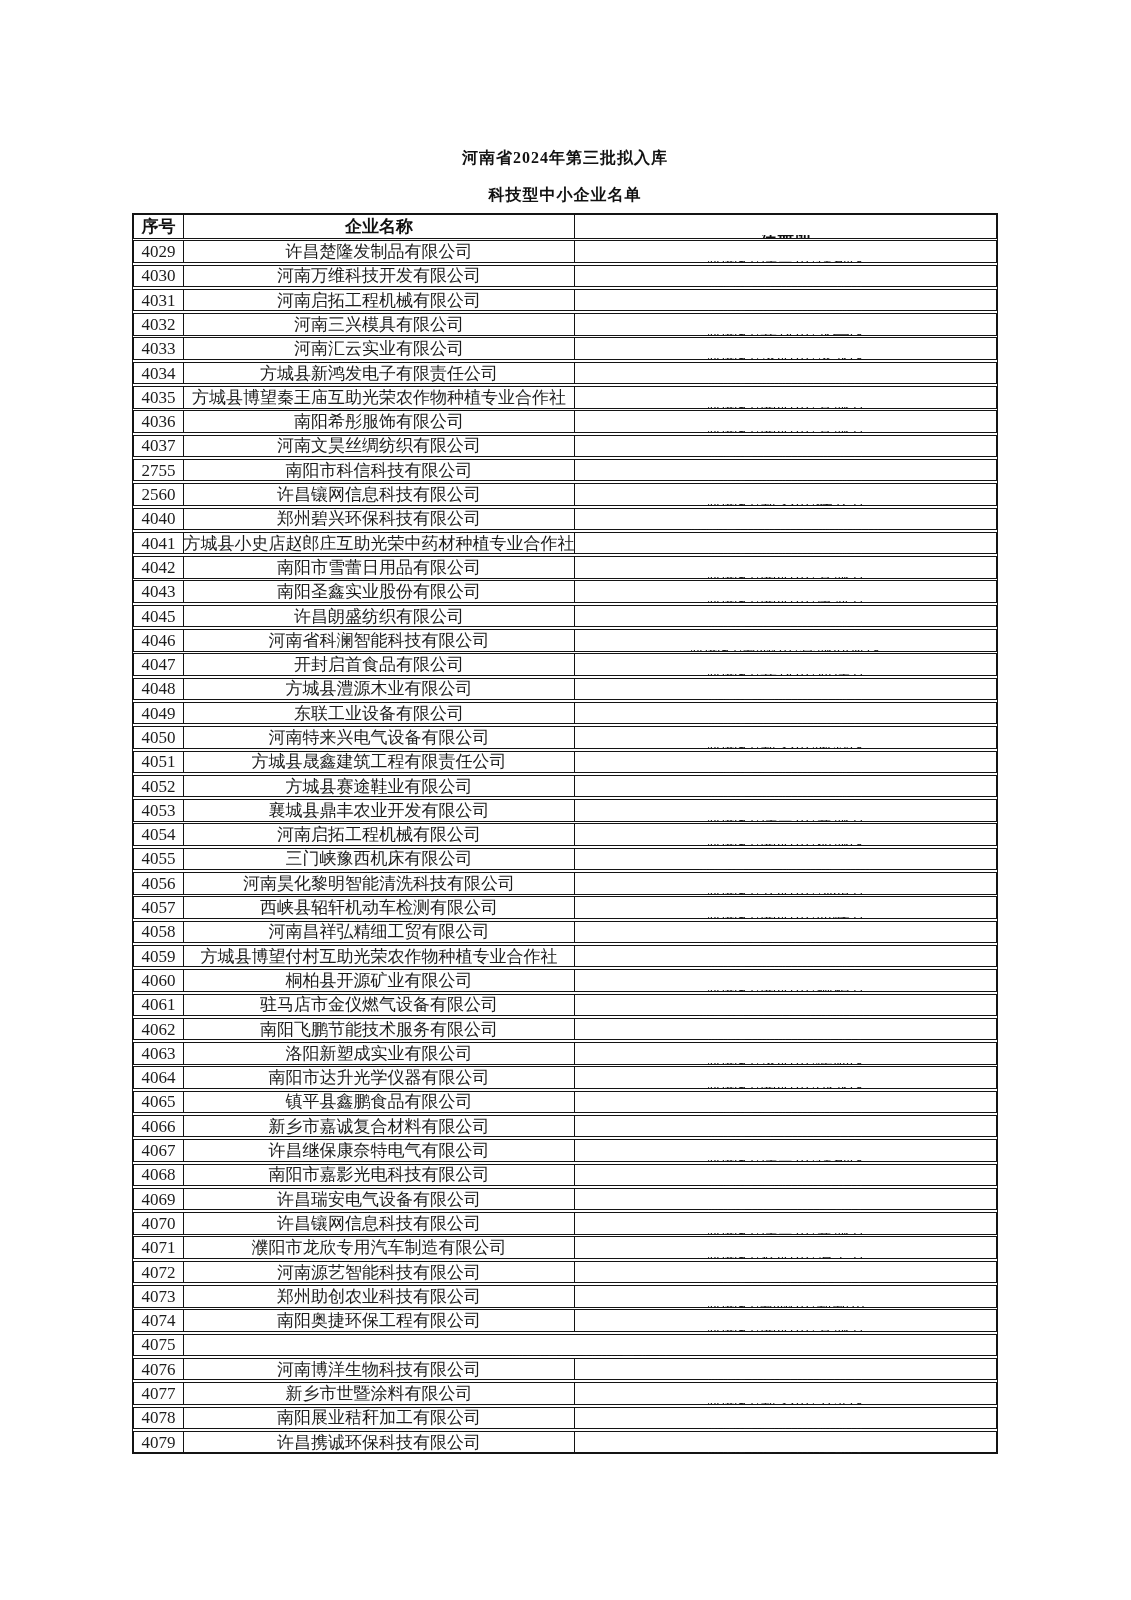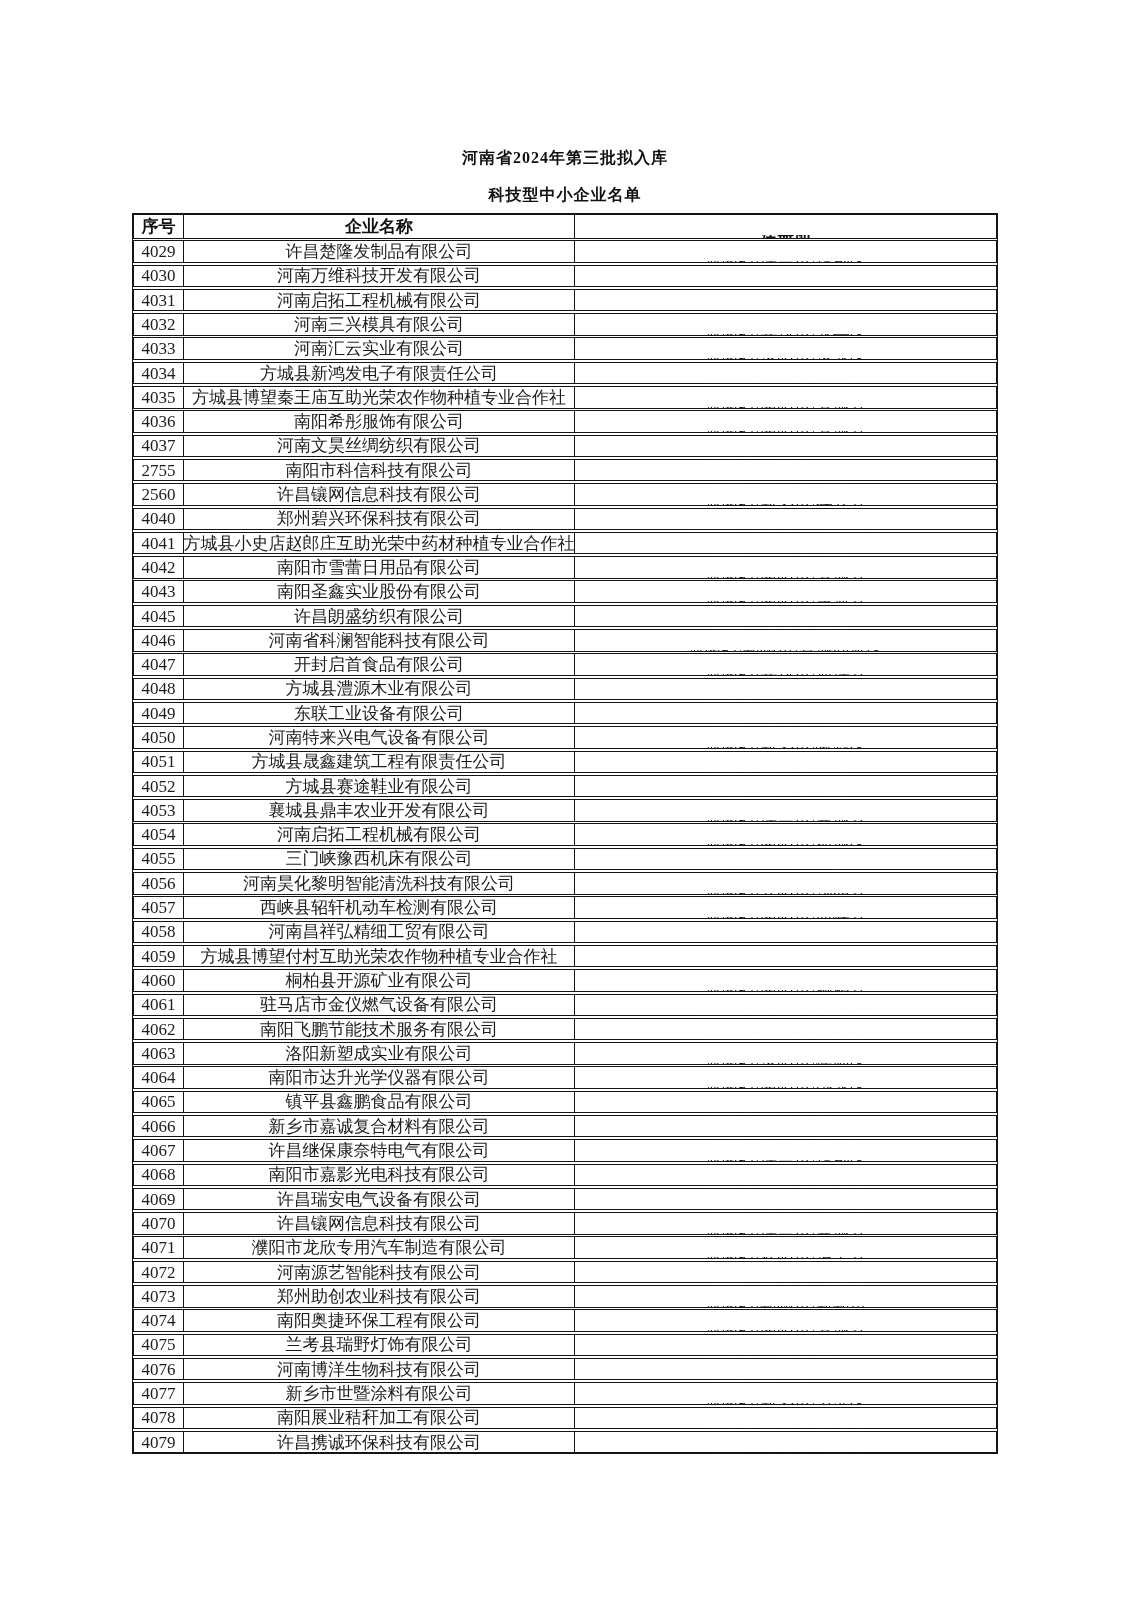--- a/index.html
+++ b/index.html
@@ -291,21 +291,20 @@
           <div class="cell name">郑州助创农业科技有限公司</div>
           <div class="cell region">河南省/郑州市/新郑市</div>
         </div>
         <div class="trow">
           <div class="cell seq">4074</div>
           <div class="cell name">南阳奥捷环保工程有限公司</div>
           <div class="cell region">河南省/南阳市/方城县</div>
         </div>
         <div class="trow">
           <div class="cell seq">4075</div>
-          <div class="cell name">兰考县瑞野灯饰有限公司</div>
           <div class="cell region">河南省/开封市/兰考县</div>
         </div>
         <div class="trow">
           <div class="cell seq">4076</div>
           <div class="cell name">河南博洋生物科技有限公司</div>
           <div class="cell region">河南省/周口市/鹿邑县</div>
         </div>
         <div class="trow">
           <div class="cell seq">4077</div>
           <div class="cell name">新乡市世暨涂料有限公司</div>

